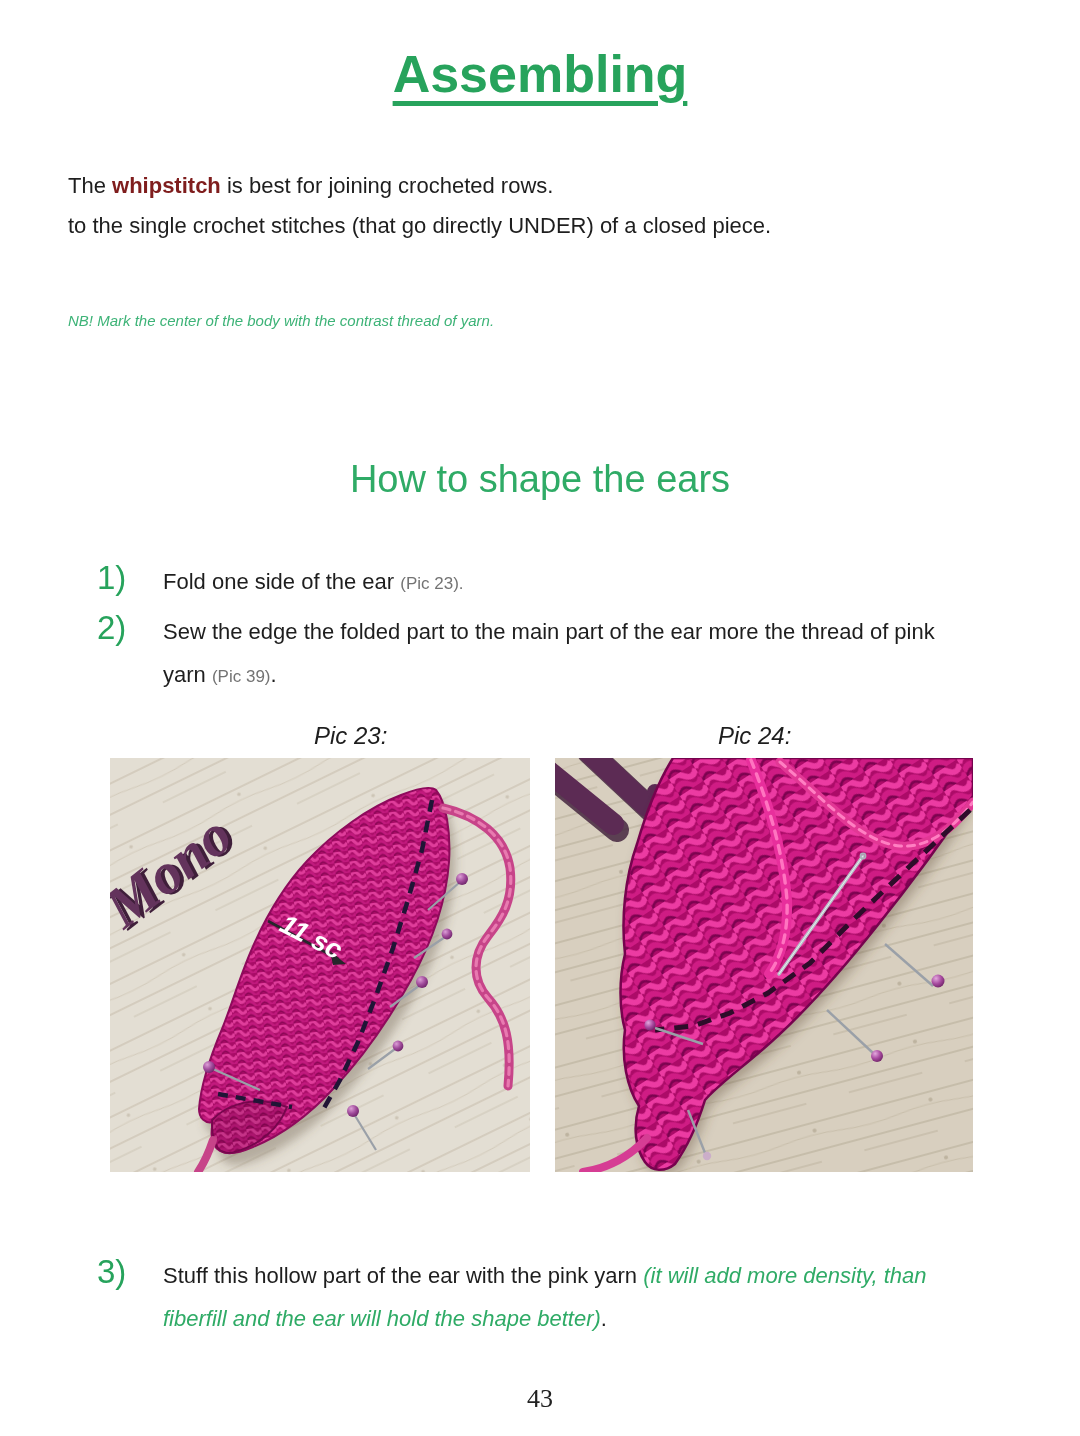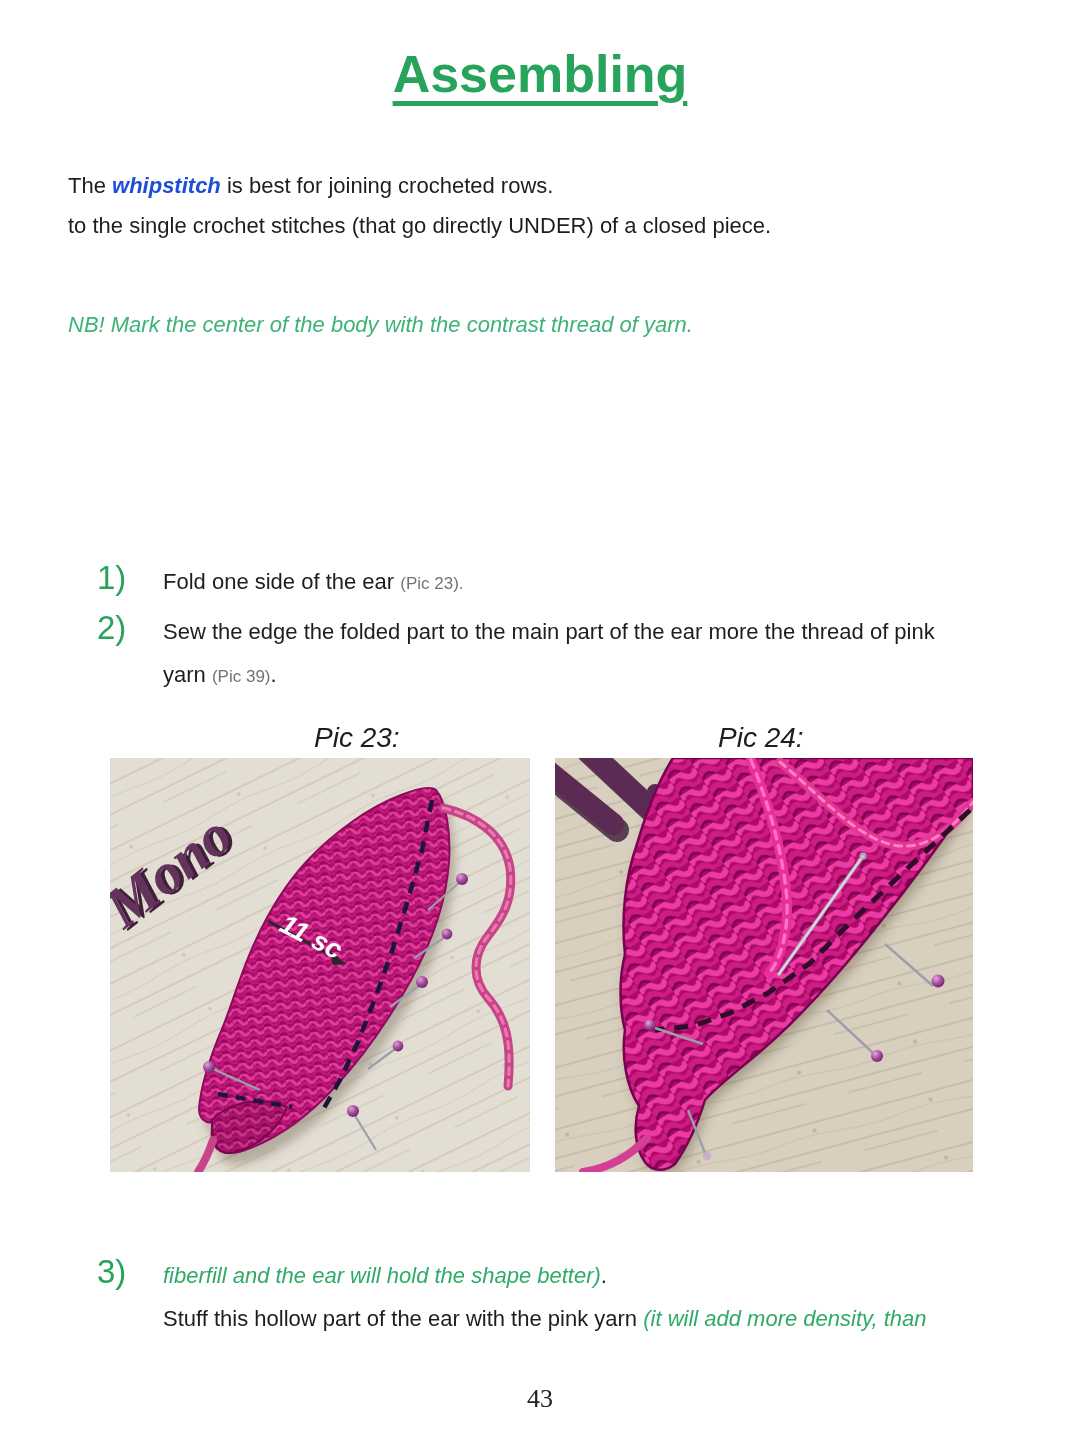--- a/index.html
+++ b/index.html
@@ -15,25 +15,25 @@
     text-align:center;font-size:52px;font-weight:700;color:#27A35C;
   }
   .title span{
     text-decoration:underline;
     text-decoration-thickness:5px;
     text-underline-offset:9px;
   }
 
   .intro{position:absolute;top:166px;left:68px;width:980px;font-size:22px;line-height:40px;}
   .intro p{margin:0;white-space:nowrap;}
-  .bold-purple{color:#1d4ed8;font-weight:700;font-style:italic;}
+  .bold-purple{color:#7f1d1d;font-weight:700;}
 
   .nb{
     position:absolute;top:312px;left:68px;margin:0;
-    font-size:22px;font-style:italic;color:#3DB377;white-space:nowrap;
+    font-size:15px;font-style:italic;color:#3DB377;white-space:nowrap;
   }
 
   .section-heading{
     position:absolute;top:458px;left:0;right:0;margin:0;
     text-align:center;font-size:38px;font-weight:400;color:#2FAB66;
   }
 
   .step{position:absolute;left:97px;display:flex;align-items:flex-start;}
   .step-num{
     color:#27A35C;font-size:33px;line-height:40px;width:66px;flex:none;
@@ -41,21 +41,21 @@
   .step-text{font-size:22px;line-height:43px;padding-top:2px;}
   .step-text .ln{white-space:nowrap;}
   .pic-ref{color:#737373;font-size:17px;}
   .green-italic{color:#2FAB66;font-style:italic;}
   .step-1{top:558px;}
   .step-2{top:608px;}
   .step-3{top:1252px;}
 
   .caption{
     position:absolute;top:722px;margin:0;
-    font-size:28px;font-style:italic;color:#1e1e1e;white-space:nowrap;
+    font-size:24px;font-style:italic;color:#1e1e1e;white-space:nowrap;
   }
   .caption-23{left:314px;}
   .caption-24{left:718px;}
 
   .photo{position:absolute;top:758px;}
   .photo svg{display:block;}
   .photo-23{left:110px;}
   .photo-24{left:555px;}
 
   .page-number{
@@ -70,20 +70,21 @@
 
   <h1 class="title"><span>Assembling</span></h1>
 
   <div class="intro">
     <p><span>The </span><span class="bold-purple">whipstitch</span><span> is best for joining crocheted rows.</span></p>
     <p>to the single crochet stitches (that go directly UNDER) of a closed piece.</p>
   </div>
 
   <p class="nb">NB! Mark the center of the body with the contrast thread of yarn.</p>
 
+  <h2 class="section-heading">How to shape the ears</h2>
 
   <div class="step step-1">
     <span class="step-num">1)</span>
     <div class="step-text">
       <div class="ln"><span>Fold one side of the ear </span><span class="pic-ref">(Pic 23).</span></div>
     </div>
   </div>
 
   <div class="step step-2">
     <span class="step-num">2)</span>
@@ -265,20 +266,20 @@
         <circle cx="152" cy="398" r="4.2" fill="#cbaec9"></circle>
       </g>
 
       <path fill="none" stroke="#d63d94" stroke-width="8" stroke-linecap="round" d="M92,380 C75,398 55,410 28,414"></path>
     </svg>
   </div>
 
   <div class="step step-3">
     <span class="step-num">3)</span>
     <div class="step-text">
+      <div class="ln"><span>Stuff this hollow part of the ear with the pink yarn </span><span class="green-italic">(it will add more density, than</span></div>
       <div class="ln"><span class="green-italic">fiberfill and the ear will hold the shape better)</span><span>.</span></div>
-      <div class="ln"><span>Stuff this hollow part of the ear with the pink yarn </span><span class="green-italic">(it will add more density, than</span></div>
     </div>
   </div>
 
   <div class="page-number">43</div>
 
 </div>
 
 </body></html>

